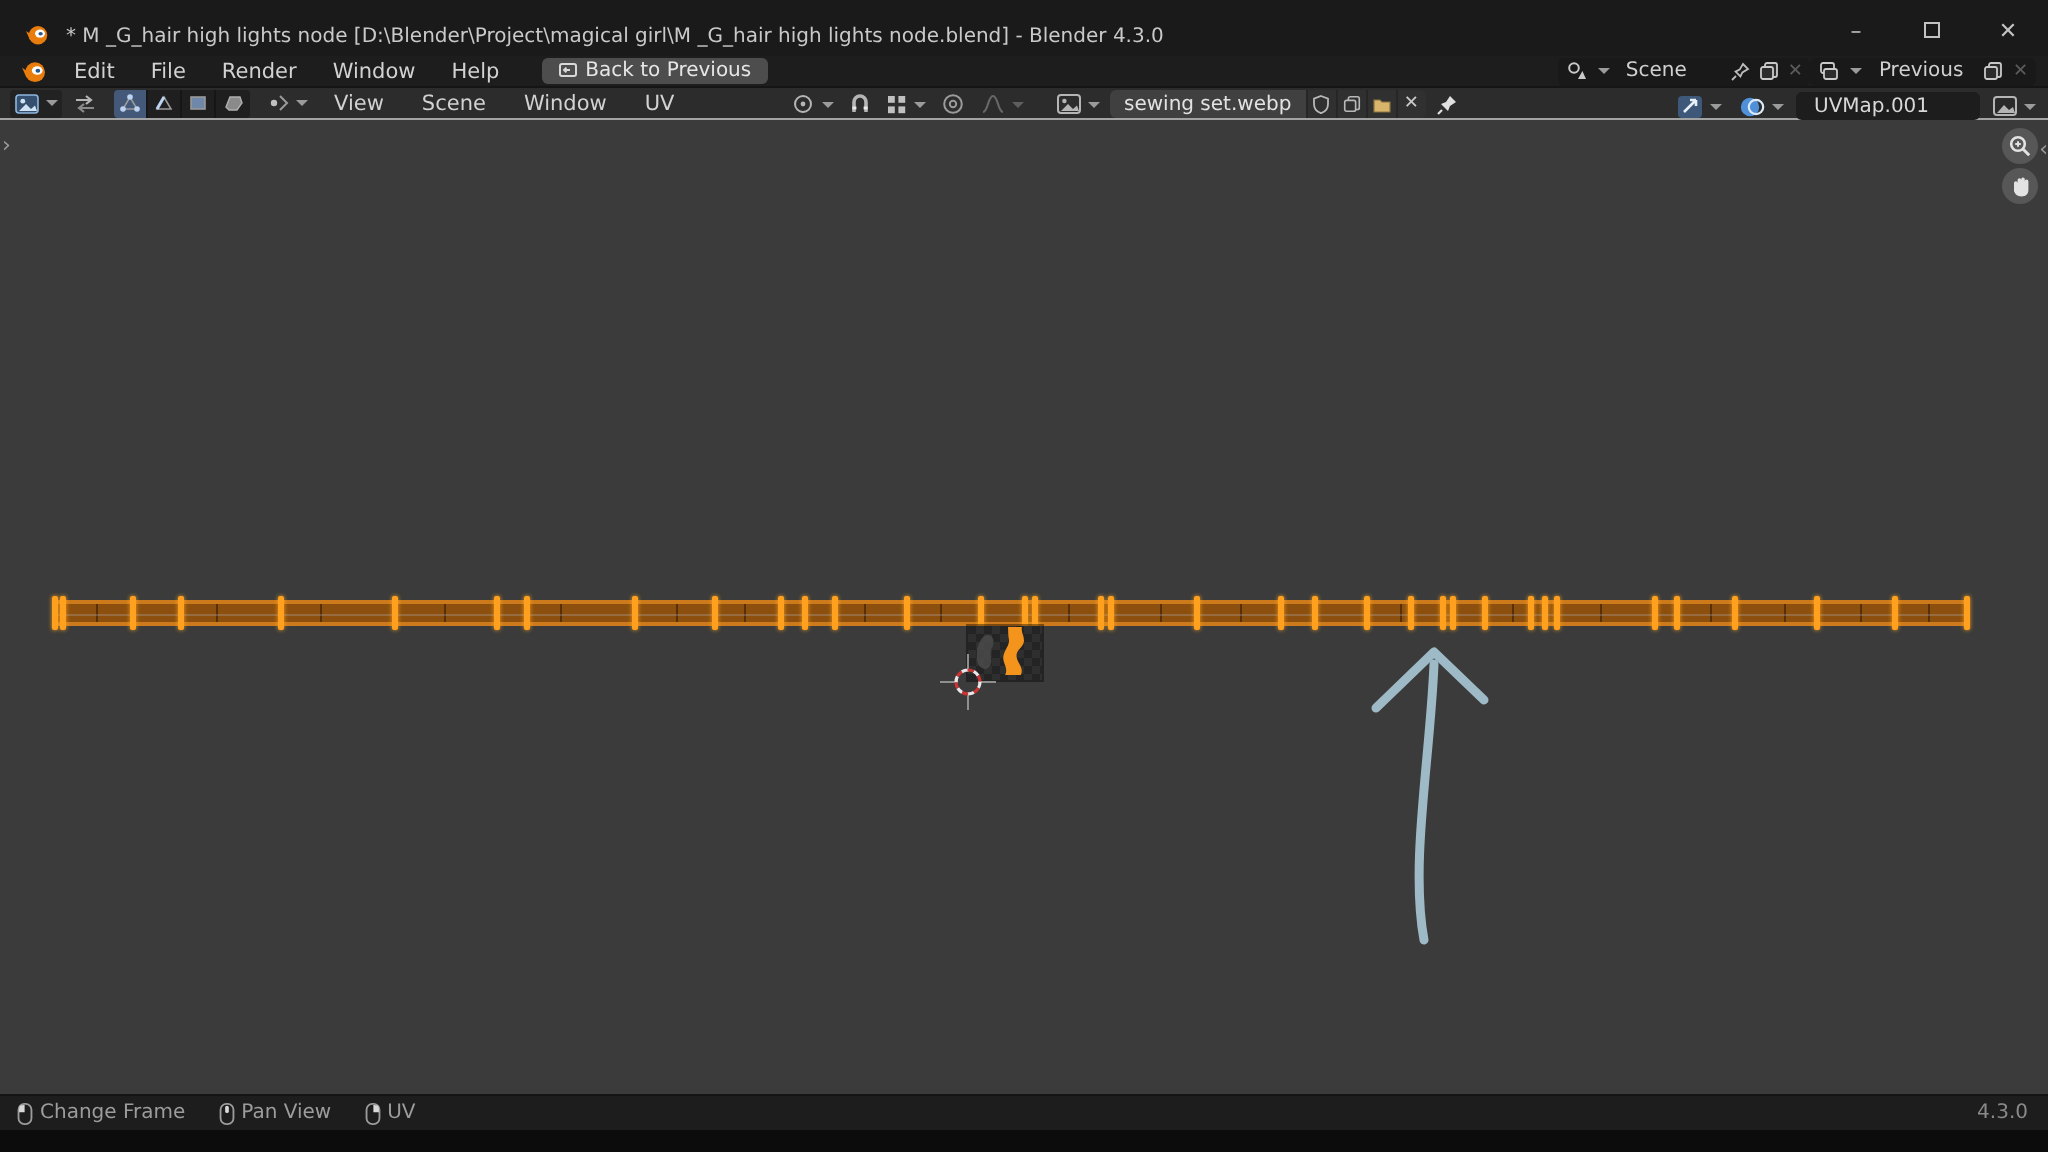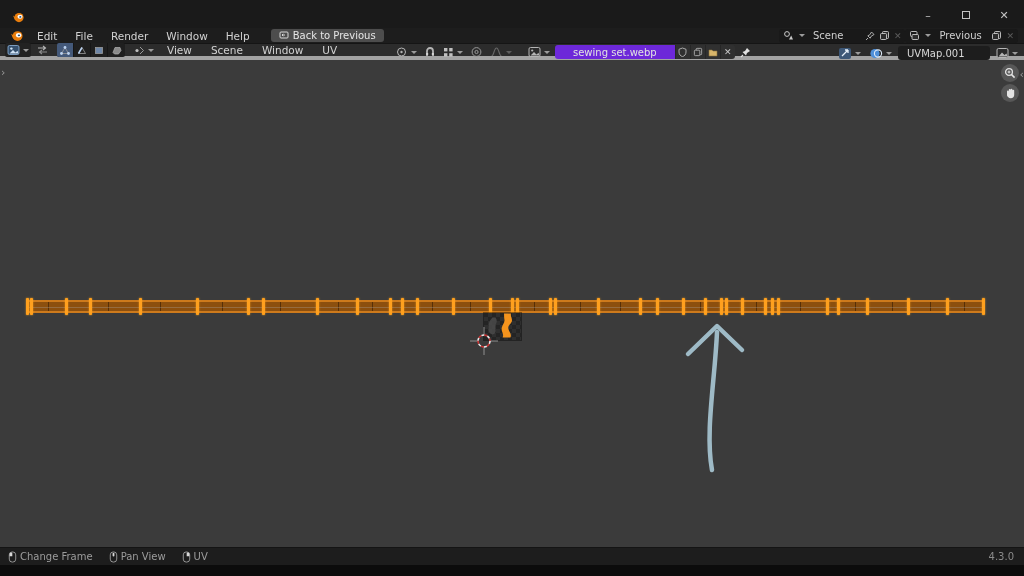--- a/index.html
+++ b/index.html
@@ -21,34 +21,34 @@
   .menuitem{ font-size:10.5px; color:#d2d2d2; padding:0 9px; cursor:default; }
   .backbtn{ margin-left:12px; height:13px; background:#4d4d4d; border-radius:3px; display:flex; align-items:center;
     gap:4px; padding:0 8px; color:#e6e6e6; font-size:10px; }
   .tb-right{ margin-left:auto; display:flex; align-items:center; gap:0; }
   .idfield{ display:flex; align-items:center; gap:4px; background:#191919; border-radius:3px; height:14px; padding:0 4px; }
   .idfield .lbl{ font-size:10px; color:#d0d0d0; padding:0 4px; min-width:52px; }
   .dim{ opacity:.45; }
 
   
   .uvheader{ position:absolute; left:0; top:44px; width:1024px; height:16px; background:#2c2c2c;
-    display:flex; align-items:center; padding:0 5px; border-bottom:4px solid #a3a3a3; }
+    display:flex; align-items:center; padding:0 5px; border-bottom:1px solid #a3a3a3; }
   .hgroup{ display:flex; align-items:center; gap:3px; }
   .hbtn{ display:flex; align-items:center; gap:2px; padding:0 2px; height:14px; border-radius:2px; }
   .hbtn.darkbg{ background:#222; }
   .chev{ width:0; height:0; border-left:3px solid transparent; border-right:3px solid transparent; border-top:3.5px solid #9b9b9b; margin-left:1px; }
   .modegroup{ display:flex; background:#1f1f1f; border-radius:2px; overflow:hidden; margin:0 3px; }
   .modebtn{ width:17px; height:14px; display:flex; align-items:center; justify-content:center; border-right:1px solid #161616; }
   .modebtn:last-child{ border-right:none; }
   .modebtn.active{ background:#44597a; }
   .hmenu{ font-size:10.5px; color:#d2d2d2; padding:0 8px; }
   .center-cluster{ position:absolute; left:393px; top:0; height:16px; display:flex; align-items:center; gap:3px; }
   .right-cluster{ position:absolute; right:4px; top:0; height:16px; display:flex; align-items:flex-end; gap:4px; }
   .imgfield{ display:flex; align-items:stretch; height:14px; border-radius:3px; overflow:hidden; }
-  .imgfield .name{ background:#6d28d9; color:#e2e2e2; font-size:10px; display:flex; align-items:center; padding:0 18px; }
+  .imgfield .name{ background:#404040; color:#e2e2e2; font-size:10px; display:flex; align-items:center; padding:0 7px; }
   .imgfield .ibtn{ background:#303030; width:15px; display:flex; align-items:center; justify-content:center; border-left:1px solid #262626; }
   .uvmapfield{ background:#1d1d1d; border-radius:3px; height:14px; display:flex; align-items:center; padding:0 9px; width:92px; }
   .uvmapfield span{ font-size:10px; color:#d8d8d8; }
 
   
   .viewport{ position:absolute; left:0; top:60px; width:1024px; height:487px; background:#3b3b3b; overflow:hidden; }
   .edge-chev{ position:absolute; font-size:11px; color:#9a9a9a; }
   .navbtn{ position:absolute; right:5px; width:18px; height:18px; border-radius:50%; background:#575757;
     display:flex; align-items:center; justify-content:center; }
   .strip-band{ position:absolute; }
@@ -78,20 +78,21 @@
 
   <div class="titlebar">
     <span>
       <svg width="13" height="13" viewBox="0 0 13 13">
           <circle cx="7" cy="6.6" r="4.6" fill="#e87d0d"></circle>
           <ellipse cx="8" cy="5.8" rx="2.5" ry="2" fill="#fff"></ellipse>
           <ellipse cx="8.3" cy="5.9" rx="1.1" ry=".9" fill="#265787"></ellipse>
           <path d="M1 4.5 L5.5 7.5 L3 9 Z" fill="#e87d0d"></path>
         </svg>
     </span>
+    <span class="title">* M _G_hair high lights node [D:\Blender\Project\magical girl\M _G_hair high lights node.blend] - Blender 4.3.0</span>
     <div class="winctrls">
       <div class="wbtn">–</div>
       <div class="wbtn">
           <span class="sq"></span>
         </div>
       <div class="wbtn">✕</div>
     </div>
   </div>
 
   <div class="menubar">

